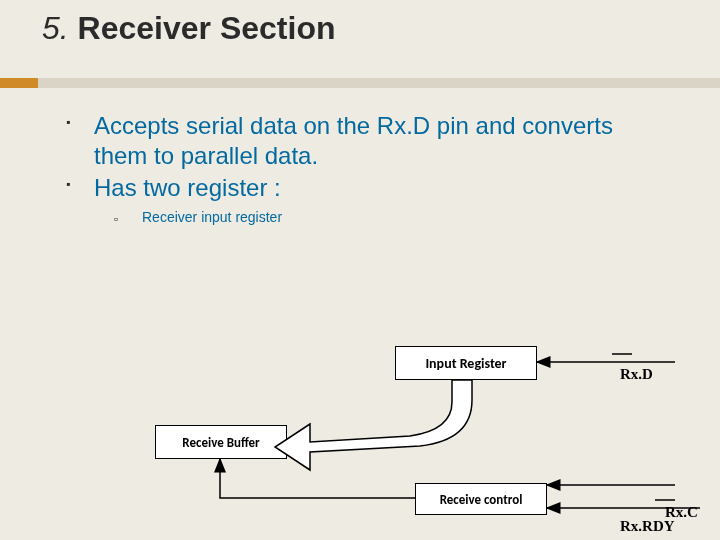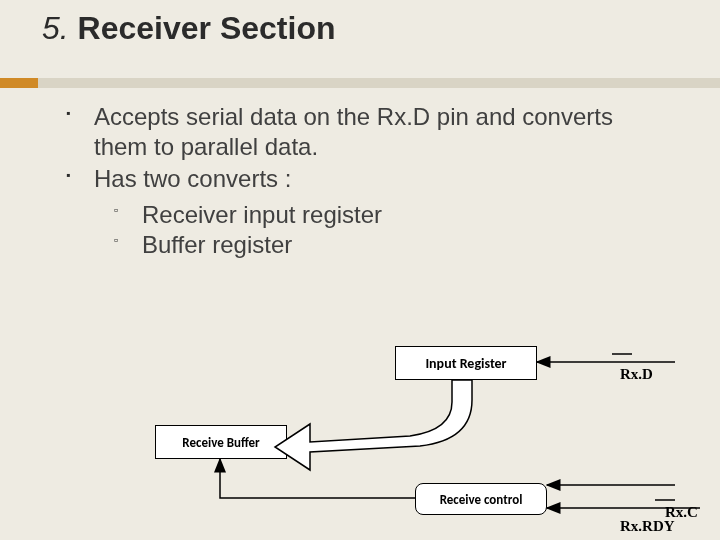--- a/index.html
+++ b/index.html
@@ -42,25 +42,25 @@
   .accent-bar {
     position: absolute;
     left: 0;
     top: 78px;
     width: 38px;
     height: 10px;
     background: #d08a27;
   }
   .body {
     position: absolute;
-    top: 102px;
+    top: 111px;
     left: 60px;
     width: 610px;
     font-size: 24px;
-    color: #404040;
+    color: #0369a1;
   }
   ul.level1 {
     list-style: none;
     padding: 0;
     margin: 0;
   }
   ul.level1 > li {
     position: relative;
     padding-left: 34px;
     margin-bottom: 2px;
@@ -71,21 +71,21 @@
     position: absolute;
     left: 6px;
     top: 4px;
     font-size: 12px;
     color: #2b2b2b;
   }
   ul.level2 {
     list-style: none;
     padding: 0;
     margin: 6px 0 0 0;
-    font-size: 24px;
+    font-size: 14px;
   }
   ul.level2 > li {
     position: relative;
     padding-left: 48px;
     margin-bottom: 0px;
     line-height: 1.25;
   }
   ul.level2 > li::before {
     content: "▫";
     position: absolute;
@@ -129,21 +129,20 @@
     width: 130px;
     height: 32px;
     font-size: 13px;
   }
   .box.recv-ctrl {
     left: 415px;
     top: 483px;
     width: 130px;
     height: 30px;
     font-size: 13px;
-    border-radius: 8px;
   }
   .label {
     position: absolute;
     font-family: Liberation Serif, serif;
     font-weight: bold;
     font-size: 15px;
     color: #000;
   }
   .label.rxd   { left: 620px; top: 366px; }
   .label.rxrdy { left: 620px; top: 470px; margin-top: 48px; }
@@ -172,24 +171,23 @@
     </span>
   </div>
 
   <div class="accent-line"></div>
   <div class="accent-bar"></div>
 
   <div class="body">
     <ul class="level1">
       <li>Accepts serial data on the Rx.D pin and converts them to parallel data.</li>
       <li>
-        <span>Has two converts :</span>
+        <span>Has two register :</span>
         <ul class="level2">
           <li>Receiver input register</li>
-          <li>Buffer register</li>
         </ul>
       </li>
     </ul>
   </div>
 
   <div class="diagram">
     <div class="box input-reg">Input Register</div>
     <div class="box recv-buf">Receive Buffer</div>
     <div class="box recv-ctrl">Receive control</div>
 

